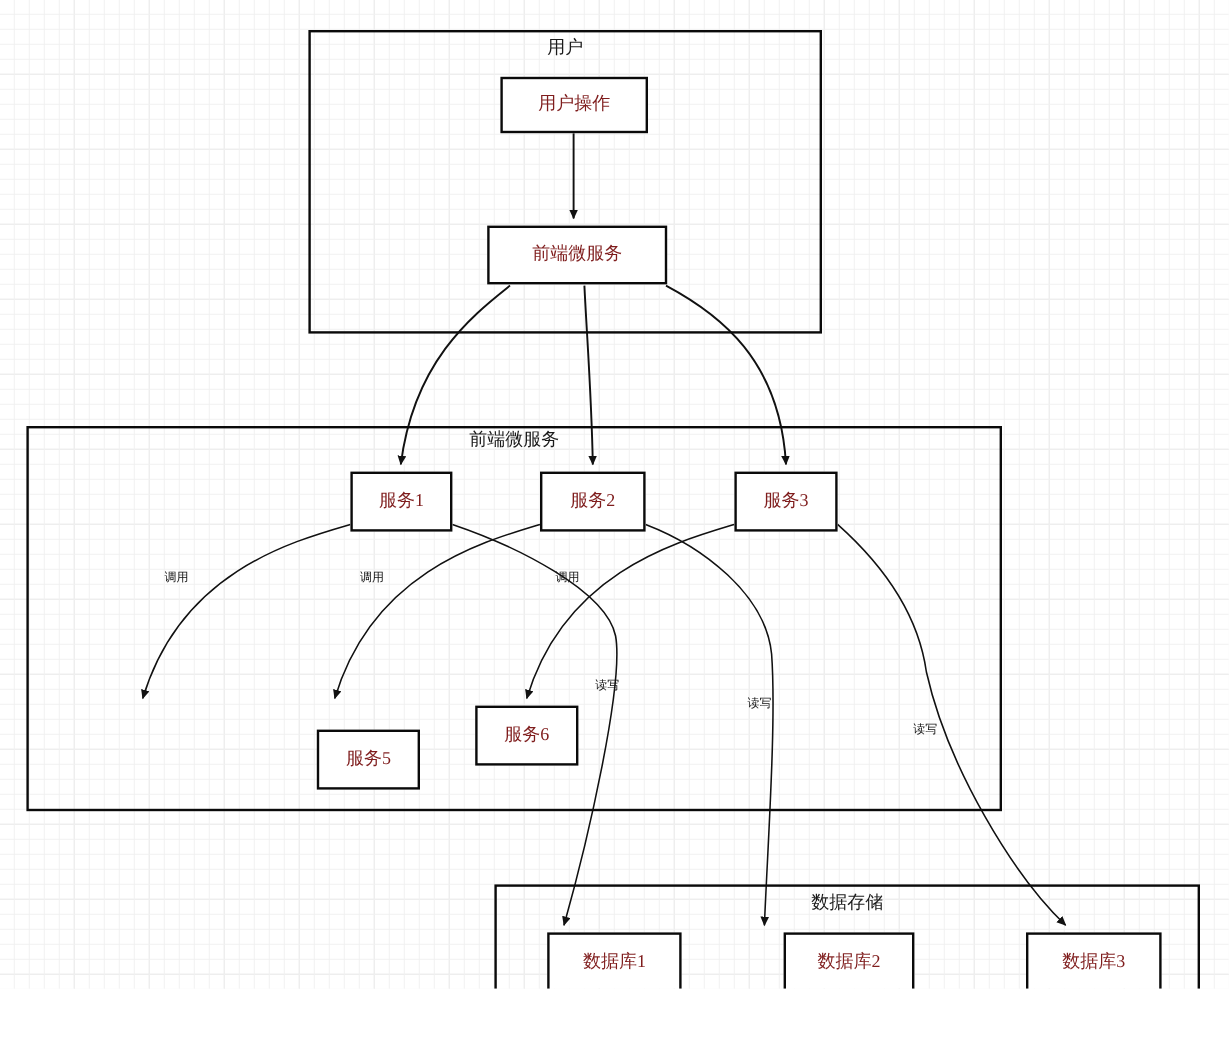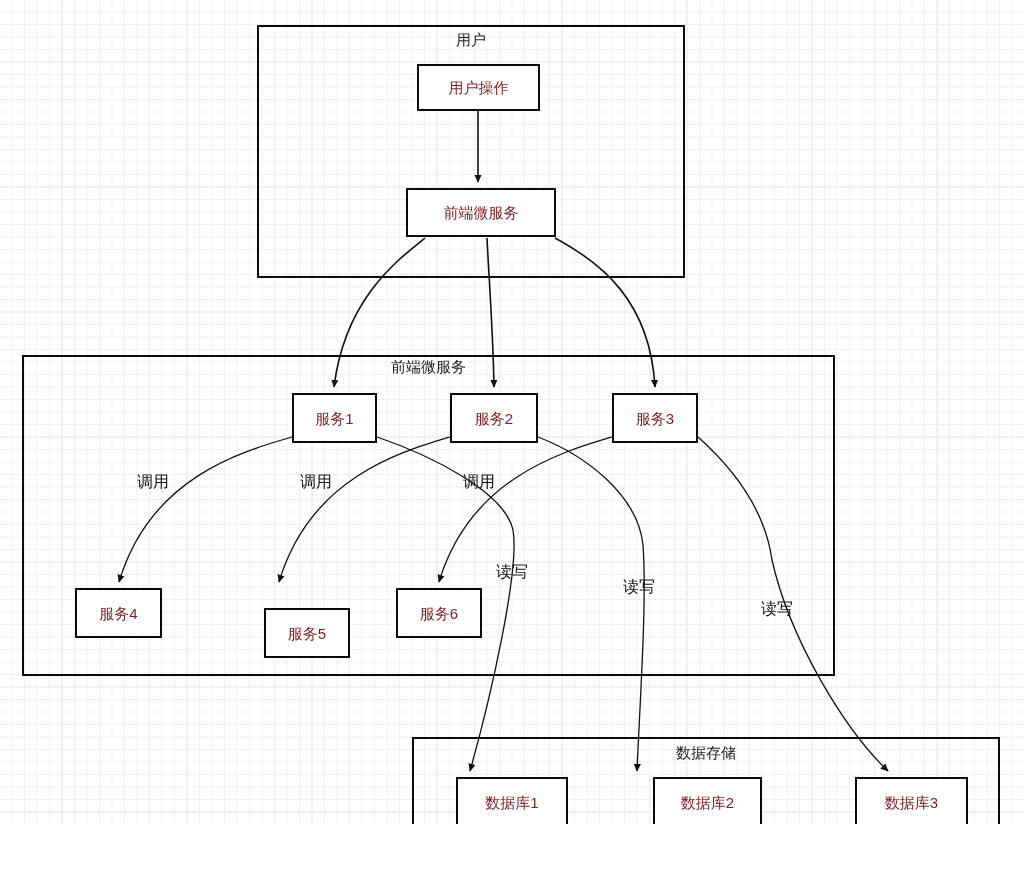--- a/index.html
+++ b/index.html
@@ -5,21 +5,21 @@
   html, body {
     margin: 0;
     padding: 0;
     background: #ffffff;
   }
   #canvas {
     position: relative;
     width: 1024px;
     height: 824px;
     overflow: hidden;
-    font-family: Liberation Sans, sans-serif;
+    font-family: Liberation Serif, serif;
     background-color: #ffffff;
     background-image:
       linear-gradient(to right, #f0f0f0 1px, transparent 1px),
       linear-gradient(to bottom, #f0f0f0 1px, transparent 1px),
       linear-gradient(to right, #e2e2e2 1px, transparent 1px),
       linear-gradient(to bottom, #e2e2e2 1px, transparent 1px);
     background-size:
       12.5px 12.5px,
       12.5px 12.5px,
       62.5px 62.5px,
@@ -56,21 +56,21 @@
     display: flex;
     align-items: center;
     justify-content: center;
     font-size: 15px;
     color: #7f1d1d;
     line-height: 1;
     white-space: nowrap;
   }
   .edge-label {
     position: absolute;
-    font-size: 16px;
+    font-size: 10px;
     color: #111111;
     white-space: nowrap;
     background: transparent;
     line-height: 16px;
   }
 </style>
 </head>
 <body>
 
 <div id="canvas">
@@ -110,21 +110,20 @@
   <div class="group-box" style="left:412px; top:737px; width:588px; height:128px;"></div>
   <div class="group-title" style="left:412px; top:744px; width:588px;">数据存储</div>
 
   <div class="node-box" style="left:417px; top:64px; width:123px; height:47px;">用户操作</div>
   <div class="node-box" style="left:406px; top:188px; width:150px; height:49px;">前端微服务</div>
 
   <div class="node-box" style="left:292px; top:393px; width:85px; height:50px;">服务1</div>
   <div class="node-box" style="left:450px; top:393px; width:88px; height:50px;">服务2</div>
   <div class="node-box" style="left:612px; top:393px; width:86px; height:50px;">服务3</div>
 
-  <div class="node-box" style="left:75px; top:588px; width:87px; height:50px;">服务4</div>
   <div class="node-box" style="left:236px; top:608px; width:86px; height:50px;margin-left:28px;">服务5</div>
   <div class="node-box" style="left:396px; top:588px; width:86px; height:50px;">服务6</div>
 
   <div class="node-box" style="left:456px; top:777px; width:112px; height:50px;text-align:right;">数据库1</div>
   <div class="node-box" style="left:653px; top:777px; width:109px; height:50px;">数据库2</div>
   <div class="node-box" style="left:835px; top:777px; width:113px; height:50px;margin-left:20px;">数据库3</div>
 
   <div class="edge-label" style="left:137px; top:474px;">调用</div>
   <div class="edge-label" style="left:300px; top:474px;">调用</div>
   <div class="edge-label" style="left:463px; top:474px;">调用</div>

